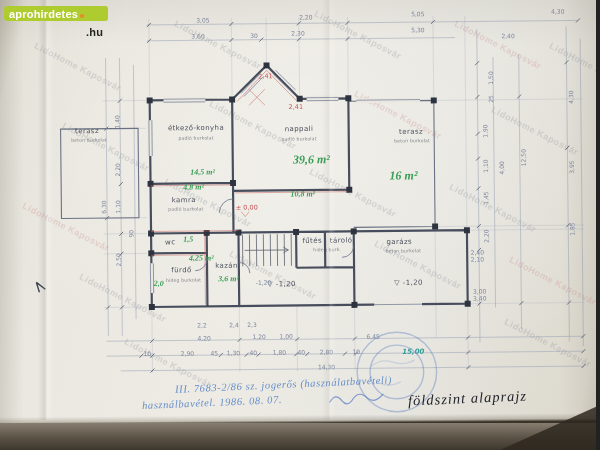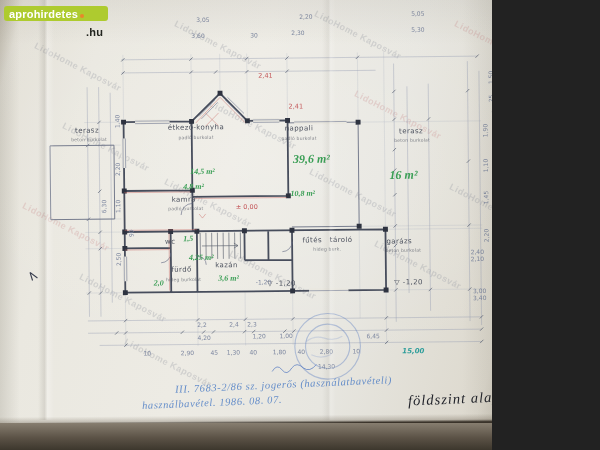--- a/index.html
+++ b/index.html
@@ -1,16 +1,16 @@
 <!DOCTYPE html>
 <html style="--logo-green: #aecb2f; --logo-orange: #e8882a; --pencil: #4a4f5c; --green: #3a9e55; --red: #c4575a; --dim: #7d87a0; --teal: #2f9e9b; --wall: #474d5c; --ink: #22242b;"><head>
 <meta charset="utf-8">
 <style>
   html,body{margin:0;padding:0;background:#222;}
-  .photo{position:relative;width:492px;height:450px;overflow:hidden;
+  .photo{position:relative;width:596px;height:450px;overflow:hidden;
     font-family:"DejaVu Sans",sans-serif;
     background:
       radial-gradient(120% 90% at 55% 35%, rgba(255,255,255,.20), rgba(0,0,0,0) 55%),
       linear-gradient(105deg,#ccc6b9 0%, #e4e1d8 4%, #eae8e0 18%, #edebe4 45%, #e7e6e0 70%, #ddd9ce 96%, #cfcabd 100%);
   }
   .layer{position:absolute;left:0;top:0;width:100%;height:100%;}
   
   .crease{position:absolute;top:0;height:420px;pointer-events:none;}
   .crease.v1{left:38px;width:16px;background:linear-gradient(90deg,transparent,rgba(110,105,95,.16) 40%,rgba(255,255,255,.28) 60%,transparent);}
   .crease.v2{left:322px;width:14px;background:linear-gradient(90deg,transparent,rgba(110,105,95,.09) 45%,rgba(255,255,255,.18) 62%,transparent);}

